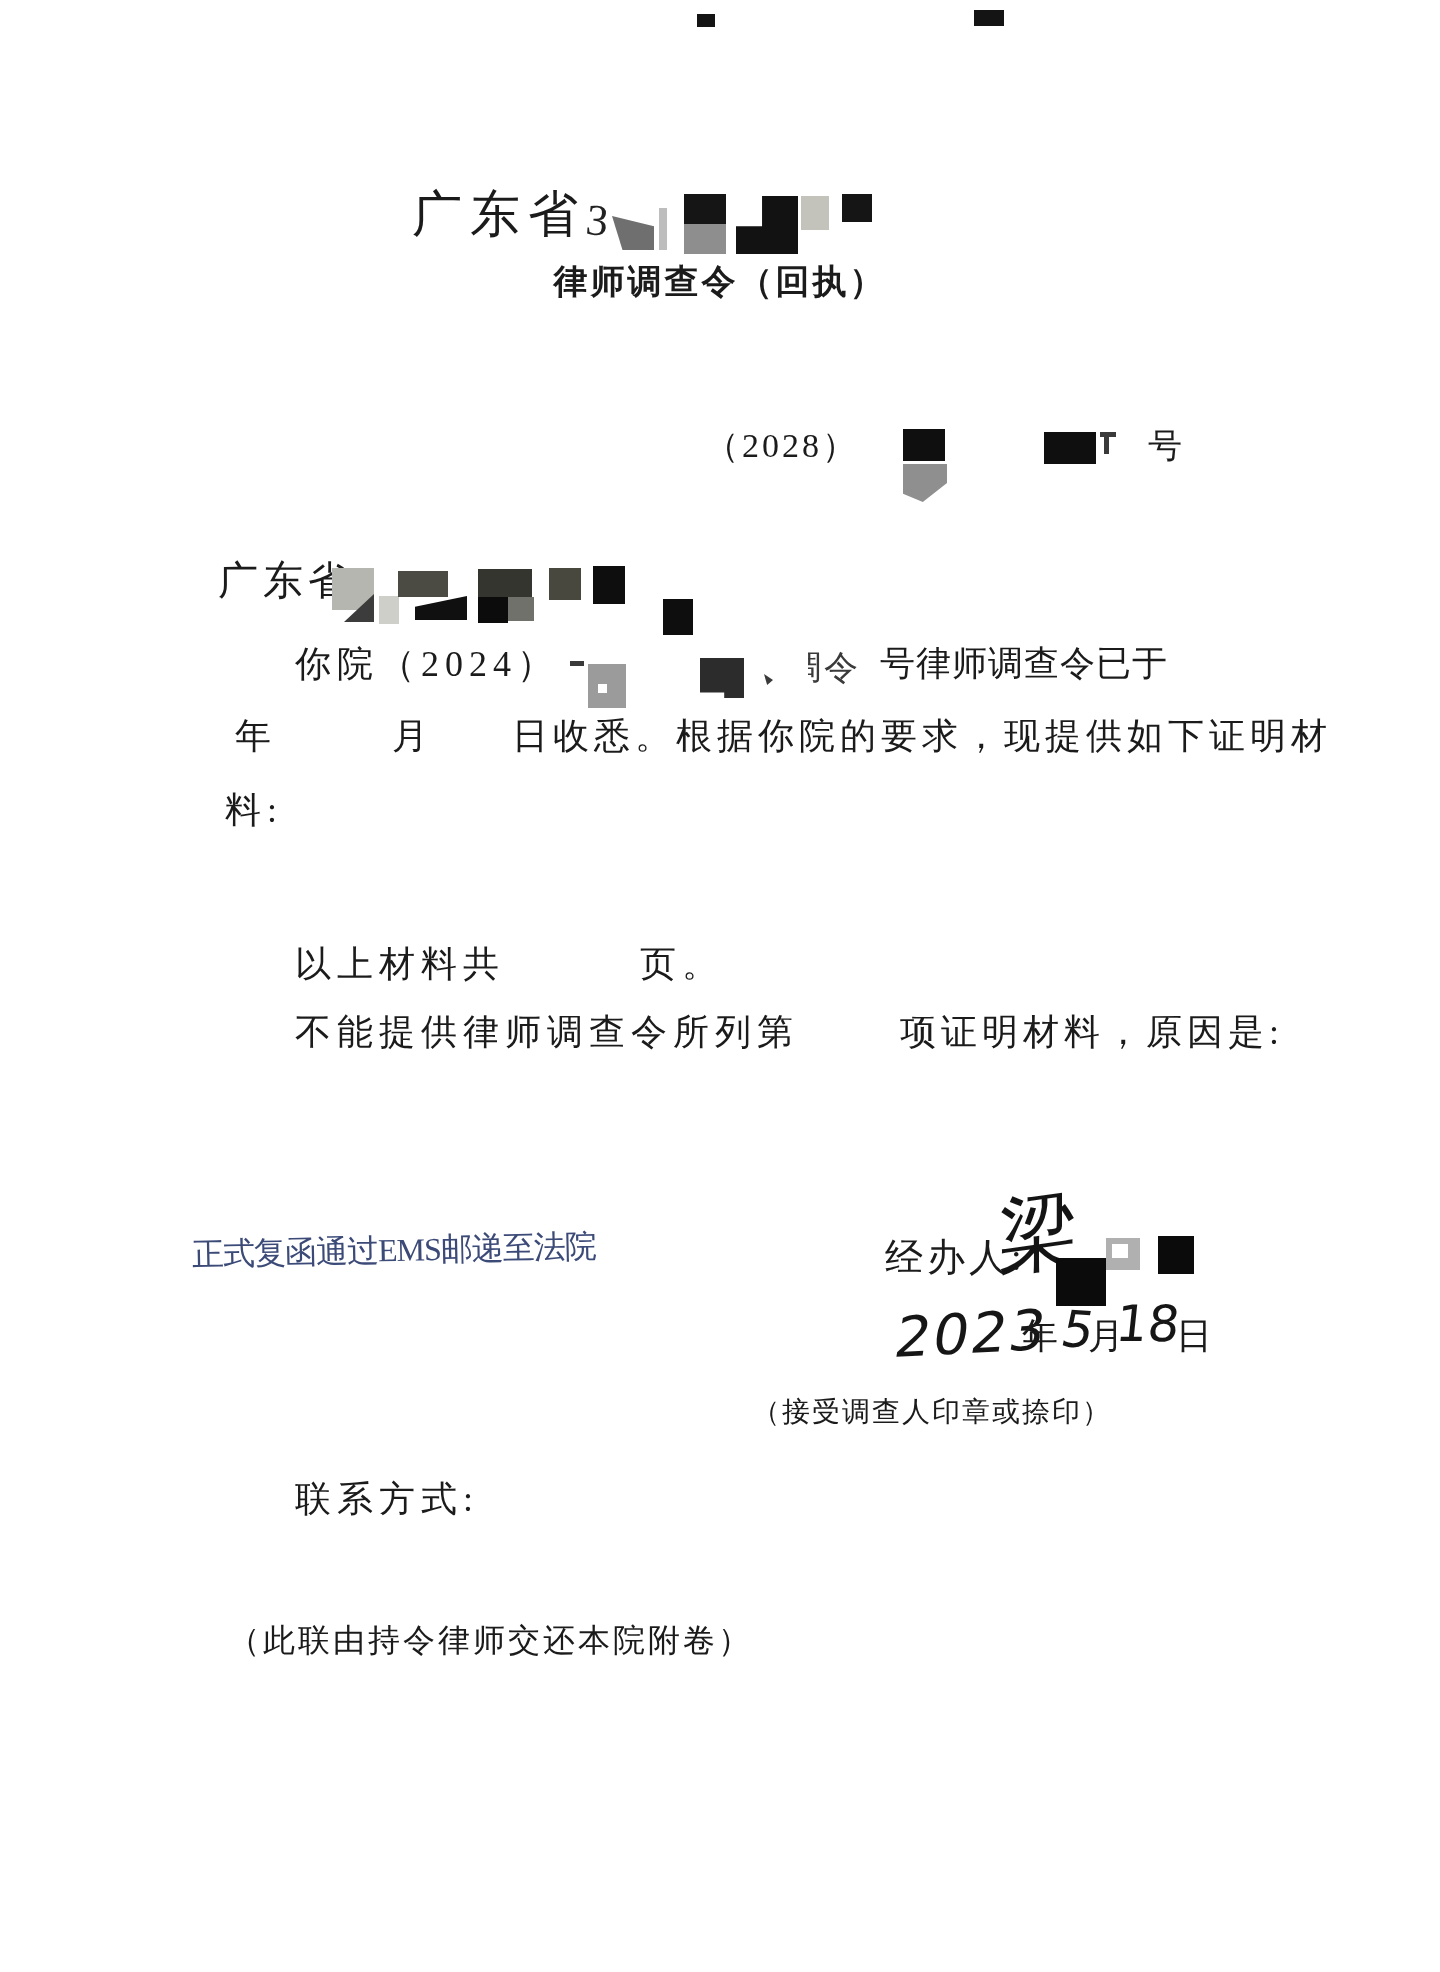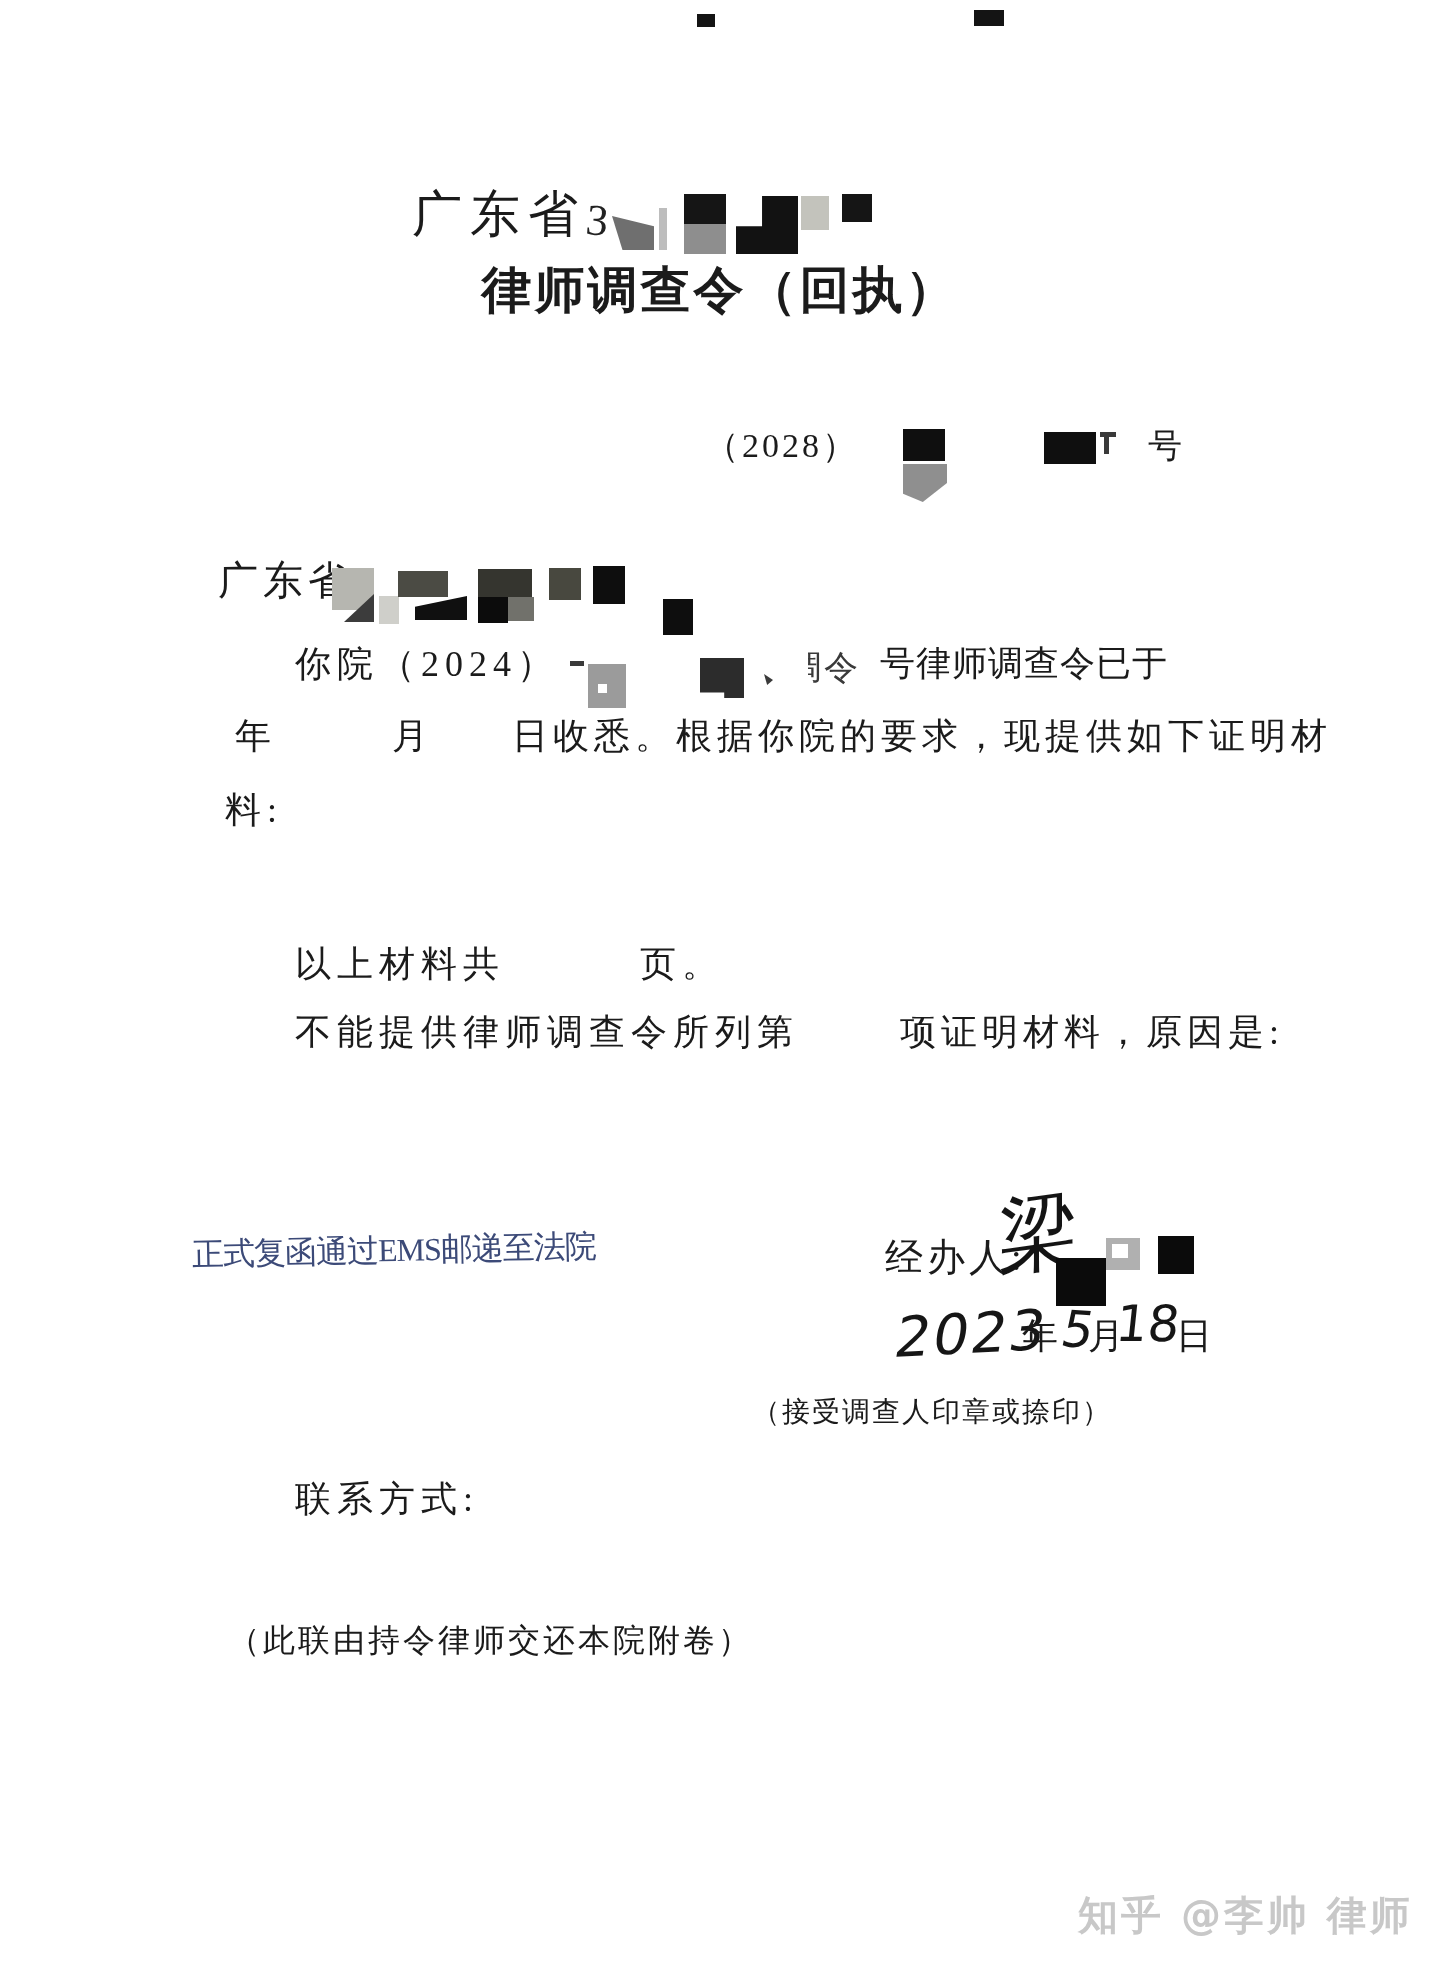--- a/index.html
+++ b/index.html
@@ -3,21 +3,21 @@
 <meta charset="utf-8">
 <style>
   html,body{margin:0;padding:0;background:#ffffff;}
   #page{
     position:relative;width:1440px;height:1972px;background:#ffffff;overflow:hidden;
     font-family:"Liberation Serif","DejaVu Serif",serif;color:#1b1b1b;margin-top:8px;
   }
   .txt{position:absolute;white-space:nowrap;line-height:1.15;}
   .title-prefix{left:412px;top:178px;font-size:50px;letter-spacing:8px;}
   .title-fragment{left:586px;top:188px;font-size:44px;transform:rotate(6deg);color:#222;}
-  .subtitle{left:50%;top:254px;transform:translateX(-50%);font-size:50px;font-weight:bold;letter-spacing:3px;}
+  .subtitle{left:50%;top:254px;transform:translateX(-50%);font-size:34px;font-weight:bold;letter-spacing:3px;}
   .case-open{left:705px;top:418px;font-size:34px;letter-spacing:3px;}
   .case-suffix{left:1148px;top:418px;font-size:34px;}
   .addressee{left:218px;top:550px;font-size:40px;letter-spacing:5px;}
   .body36{font-size:36px;letter-spacing:6px;}
   .l1p{left:295px;top:636px;}
   .l1f{left:788px;top:640px;font-size:34px;color:#3a3a3a;letter-spacing:2px;}
   .l1s{left:880px;top:636px;font-size:35px;letter-spacing:1px;}
   .l2a{left:235px;top:708px;}
   .l2b{left:392px;top:708px;}
   .l2c{left:512px;top:708px;letter-spacing:5px;}
@@ -84,21 +84,20 @@
   <div class="txt hand d5">5</div>
   <div class="txt dmonth">月</div>
   <div class="txt hand d18">18</div>
   <div class="txt dday">日</div>
 
   <div class="txt sealnote">（接受调查人印章或捺印）</div>
 
   <div class="txt body36 contact">联系方式:</div>
   <div class="txt returnnote">（此联由持令律师交还本院附卷）</div>
 
-  <div class="txt watermark">知乎 @李帅 律师</div>
 
   <div id="redaction-layer">
       <div class="redaction" style="left: 697px; top: 6px; width: 18px; height: 13px; background: rgb(20, 20, 20);"></div>
       <div class="redaction" style="left: 974px; top: 2px; width: 30px; height: 16px; background: rgb(20, 20, 20);"></div>
       <div class="redaction" style="left: 612px; top: 208px; width: 42px; height: 34px; background: rgb(111, 111, 111); clip-path: polygon(0px 0px, 100% 30%, 100% 100%, 25% 100%);"></div>
       <div class="redaction" style="left: 659px; top: 200px; width: 8px; height: 42px; background: rgb(189, 189, 189);"></div>
       <div class="redaction" style="left: 684px; top: 186px; width: 42px; height: 30px; background: rgb(21, 21, 21);"></div>
       <div class="redaction" style="left: 684px; top: 216px; width: 42px; height: 30px; background: rgb(142, 142, 142);"></div>
       <div class="redaction" style="left: 736px; top: 188px; width: 62px; height: 58px; background: rgb(18, 18, 18); clip-path: polygon(42% 0px, 100% 0px, 100% 100%, 0px 100%, 0px 52%, 42% 52%);"></div>
       <div class="redaction" style="left: 801px; top: 188px; width: 28px; height: 34px; background: rgb(195, 195, 188);"></div>

